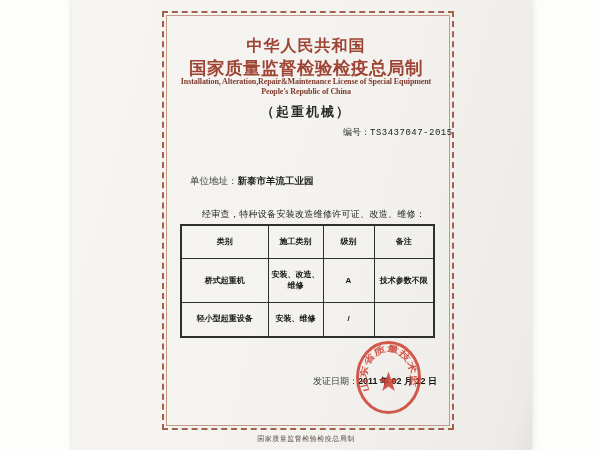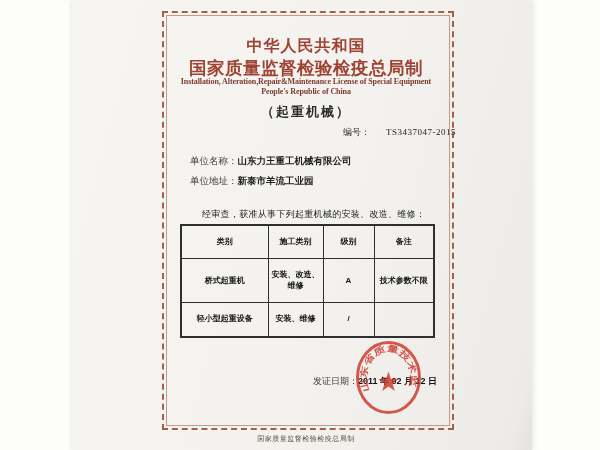--- a/index.html
+++ b/index.html
@@ -12,21 +12,21 @@
   .frame-inner{position:absolute;left:2px;top:2px;right:2px;bottom:2px;border:1px solid #c49a87;}
   .abs{position:absolute;}
   .ctr{left:162px;width:288px;text-align:center;}
   .title-cn1{top:36px;font-size:16px;font-weight:bold;color:#9e4434;letter-spacing:1px;}
   .title-cn2{top:56px;font-size:17.5px;font-weight:bold;color:#9e4434;letter-spacing:.5px;}
   .title-en{font-family:"Liberation Serif",serif;font-weight:bold;color:#7e3b2e;font-size:8px;letter-spacing:-.1px;text-align:center;}
   .title-en1{top:77px;}
   .title-en2{top:87px;}
   .cat{top:103px;font-size:13px;color:#2b2b2b;font-weight:bold;letter-spacing:2px;}
   .number-line{left:343px;top:126px;font-size:9px;color:#333;}
-  .number-line .val{font-family:Liberation Serif, serif;color:#222;letter-spacing:.5px;margin-left:16px;}
+  .number-line .val{font-family:Liberation Mono, monospace;color:#222;letter-spacing:.5px;}
   .field{left:190px;font-size:9.5px;color:#3a3a3a;}
   .field .val{font-weight:bold;color:#1f1f1f;}
   .f-name{top:155px;}
   .f-addr{top:175px;}
   .statement{left:202px;top:208px;font-size:9px;color:#222;letter-spacing:.3px;}
   table.perm{position:absolute;left:180px;top:224px;width:253px;border-collapse:collapse;table-layout:fixed;
     font-size:8px;color:#161616;}
   table.perm th,table.perm td{border:1px solid #2f2f2f;text-align:center;vertical-align:middle;
     padding:11px 2px;font-weight:bold;line-height:1.3;}
   table.perm{border:2px solid #2f2f2f;}
@@ -51,28 +51,25 @@
   <div class="abs ctr title-cn1">中华人民共和国</div>
   <div class="abs ctr title-cn2">国家质量监督检验检疫总局制</div>
   <div class="abs ctr title-en title-en1">Installation, Alteration,Repair&amp;Maintenance License of Special Equipment</div>
   <div class="abs ctr cat">（起重机械）</div>
   <div class="abs ctr title-en title-en2">People's Republic of China</div>
 
   <div class="abs number-line">
     <span>编号：</span><span class="val">TS3437047-2015</span>
   </div>
 
-  <div class="abs field f-name">
-    <span>单位名称：</span><span class="val">山东力王重工机械有限公司</span>
-  </div>
   <div class="abs field f-addr">
     <span>单位地址：</span><span class="val">新泰市羊流工业园</span>
   </div>
 
-  <div class="abs statement">经审查，获准从事下列起重机械的安装、改造、维修：</div>
+  <div class="abs statement">经审查，特种设备安装改造维修许可证、改造、维修：</div>
 
   <table class="perm">
     <colgroup>
         <col style="width:87px">
         <col style="width:55px">
         <col style="width:51px">
         <col style="width:60px">
       </colgroup>
     <tbody>
         <tr style="height:17px">

